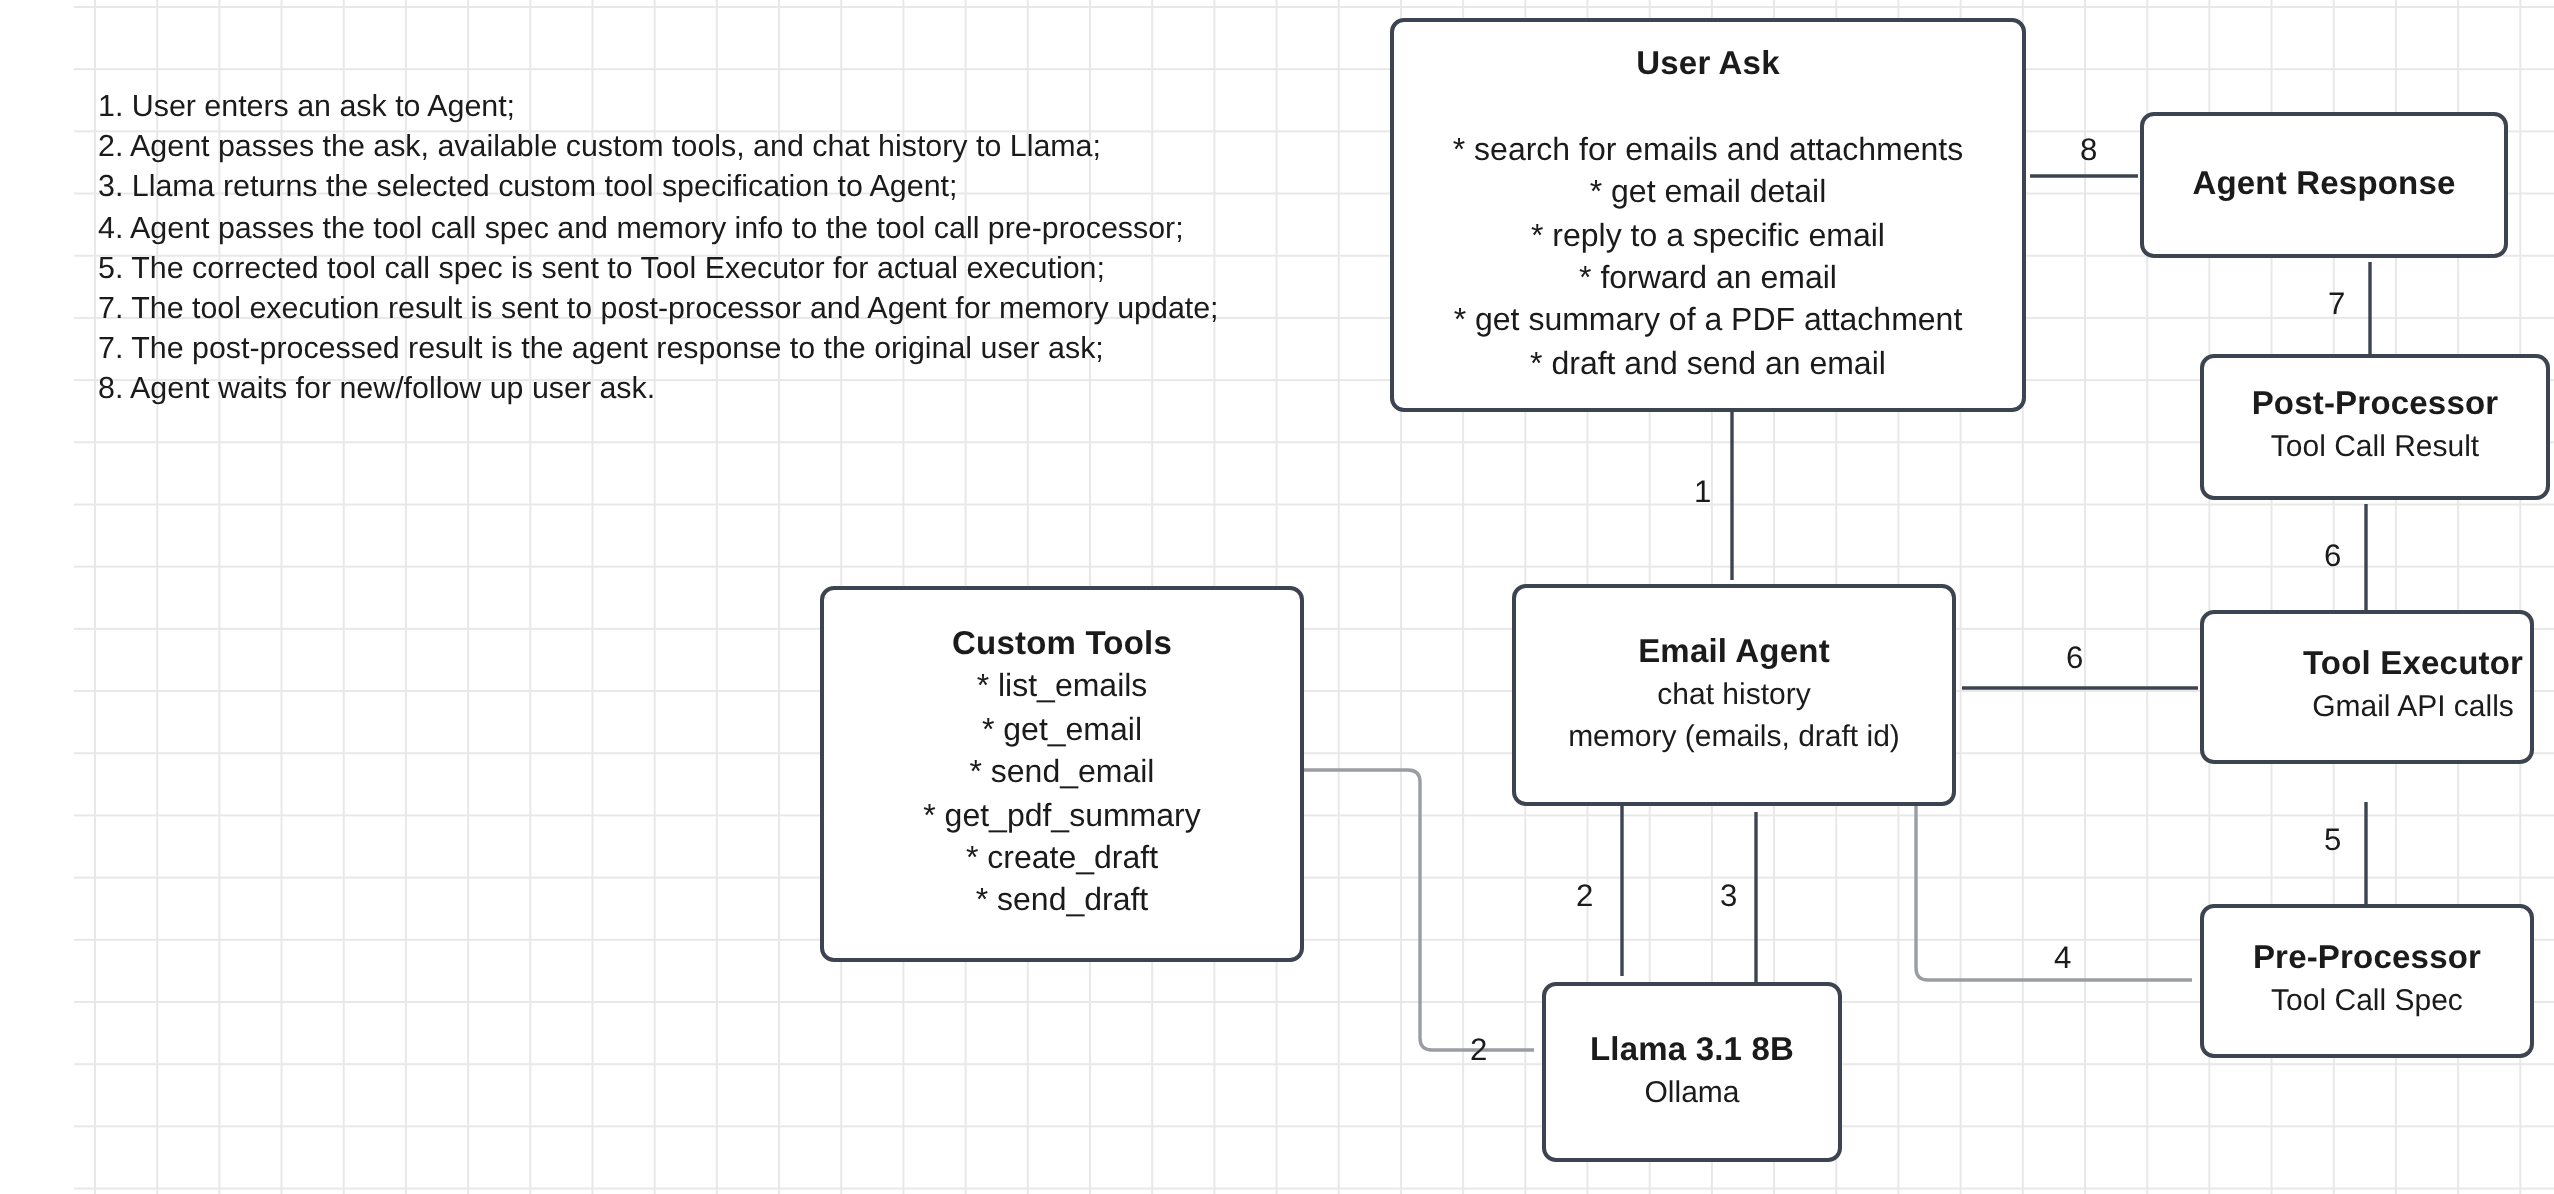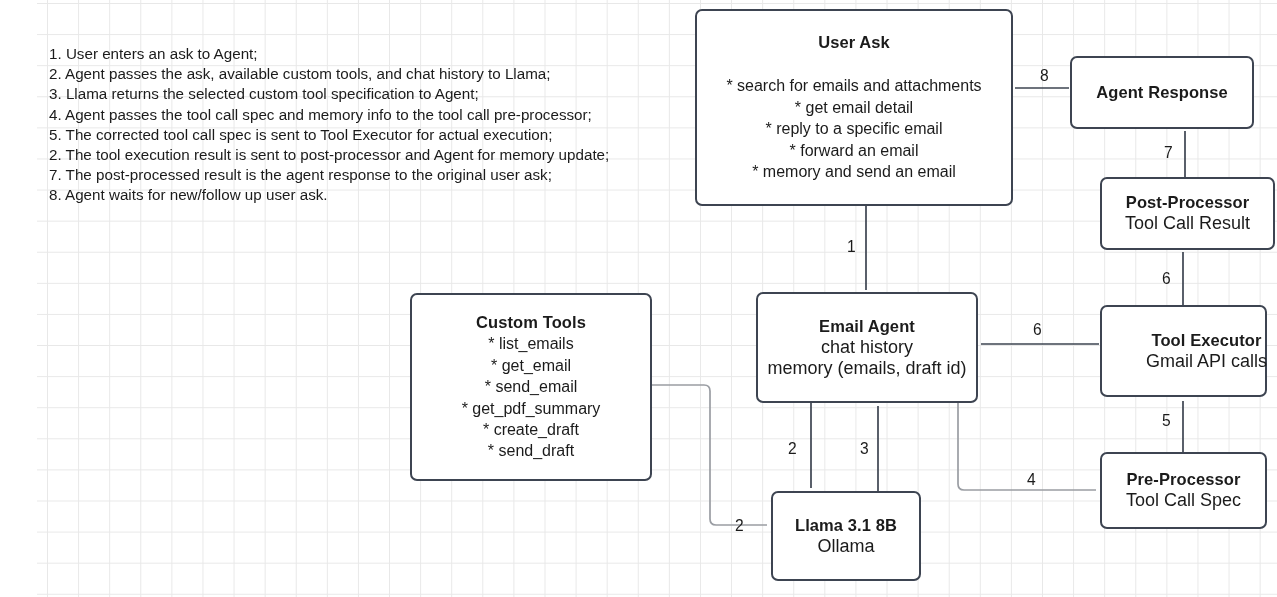--- a/index.html
+++ b/index.html
@@ -51,21 +51,21 @@
     color: #1b1b1b;
     z-index: 3;
   }
   .node .title {
     font-weight: bold;
     font-size: 16.5px;
     line-height: 21px;
     letter-spacing: .1px;
   }
   .node .sub {
-    font-size: 18px;
+    font-size: 15px;
     line-height: 21.4px;
     white-space: nowrap;
   }
   .node .lines {
     display: block;
     font-size: 16px;
     line-height: 21.4px;
   }
   .node .lines span { display: block; white-space: nowrap; }
 
@@ -95,21 +95,21 @@
 <body>
 
 <div id="canvas">
 
   <div id="legend">
     <span class="legend-line">1. User enters an ask to Agent;</span>
     <span class="legend-line">2. Agent passes the ask, available custom tools, and chat history to Llama;</span>
     <span class="legend-line">3. Llama returns the selected custom tool specification to Agent;</span>
     <span class="legend-line">4. Agent passes the tool call spec and memory info to the tool call pre-processor;</span>
     <span class="legend-line">5. The corrected tool call spec is sent to Tool Executor for actual execution;</span>
-    <span class="legend-line">2. The tool execution result is sent to post-processor and Agent for memory update;</span>
+    <span class="legend-line">7. The tool execution result is sent to post-processor and Agent for memory update;</span>
     <span class="legend-line">7. The post-processed result is the agent response to the original user ask;</span>
     <span class="legend-line">8. Agent waits for new/follow up user ask.</span>
   </div>
 
   <svg id="wires" viewBox="0 0 1277 597">
     <defs>
       <marker id="arrowDark" viewBox="0 0 10 10" refX="9.4" refY="5" markerWidth="7.2" markerHeight="7.2" orient="auto-start-reverse">
         <path d="M 0 0.6 L 10 5 L 0 9.4 z" fill="#3d4451"></path>
       </marker>
       <marker id="arrowGray" viewBox="0 0 10 10" refX="9.4" refY="5" markerWidth="7.2" markerHeight="7.2" orient="auto-start-reverse">
@@ -149,21 +149,22 @@
   <div class="edge-label" style="left:1127px; top:145px;">7</div>
   <div class="edge-label" style="left:1003px; top:68px;">8</div>
 
   <div class="node" style="left:658px; top:9px; width:318px; height:197px;gap:22px;">
     <div class="title">User Ask</div>
     <div class="lines">
       <span>* search for emails and attachments</span>
       <span>* get email detail</span>
       <span>* reply to a specific email</span>
       <span>* forward an email</span>
-      <span>* memory and send an email</span>
+      <span>* get summary of a PDF attachment</span>
+      <span>* draft and send an email</span>
     </div>
   </div>
 
   <div class="node" style="left:1033px; top:56px; width:184px; height:73px;">
     <div class="title">Agent Response</div>
   </div>
 
   <div class="node" style="left:1063px; top:177px; width:175px; height:73px;">
     <div class="title">Post-Processor</div>
     <div class="sub">Tool Call Result</div>
@@ -180,21 +181,21 @@
       <span>* send_draft</span>
     </div>
   </div>
 
   <div class="node" style="left:719px; top:292px; width:222px; height:111px;text-align:center;">
     <div class="title">Email Agent</div>
     <div class="sub">chat history</div>
     <div class="sub">memory (emails, draft id)</div>
   </div>
 
-  <div class="node" style="left:1063px; top:305px; width:167px; height:92px;padding-left:46px;">
+  <div class="node" style="left:1063px; top:305px; width:167px; height:77px;padding-left:46px;">
     <div class="title">Tool Executor</div>
     <div class="sub">Gmail API calls</div>
   </div>
 
   <div class="node" style="left:1063px; top:452px; width:167px; height:77px;">
     <div class="title">Pre-Processor</div>
     <div class="sub">Tool Call Spec</div>
   </div>
 
   <div class="node" style="left:734px; top:491px; width:150px; height:90px;">

